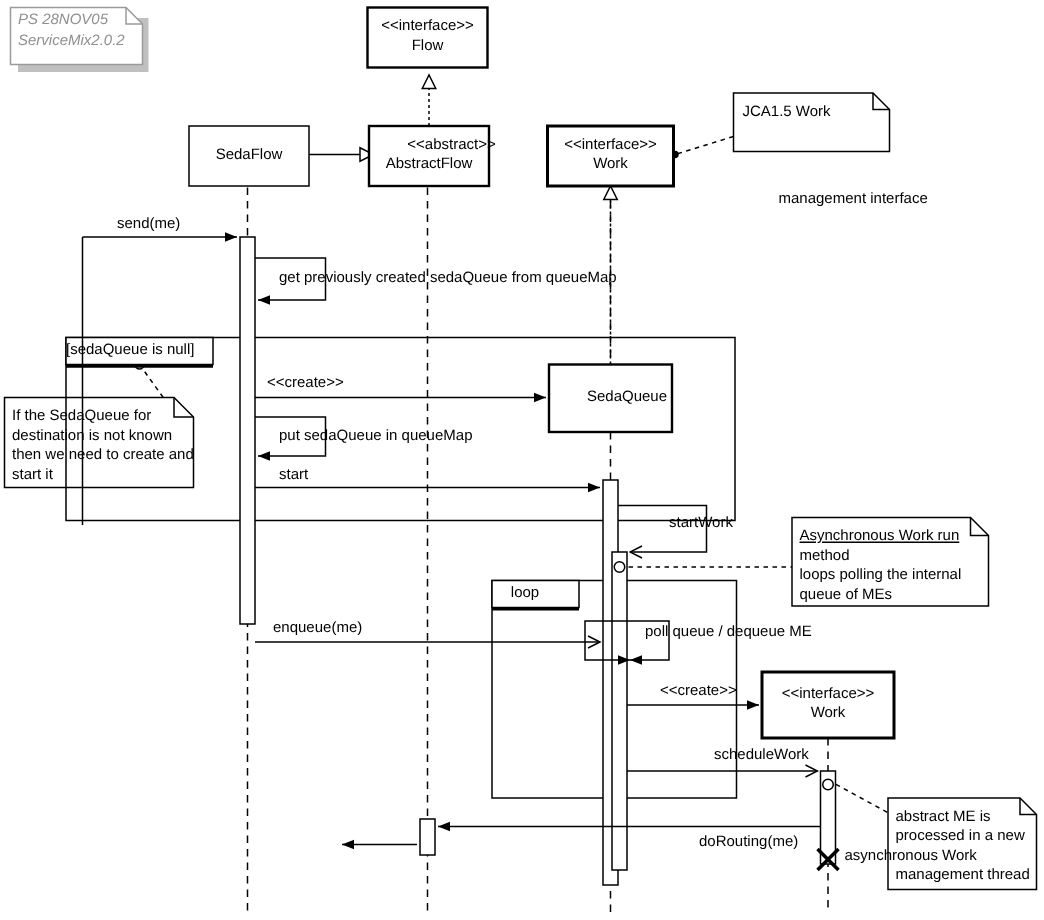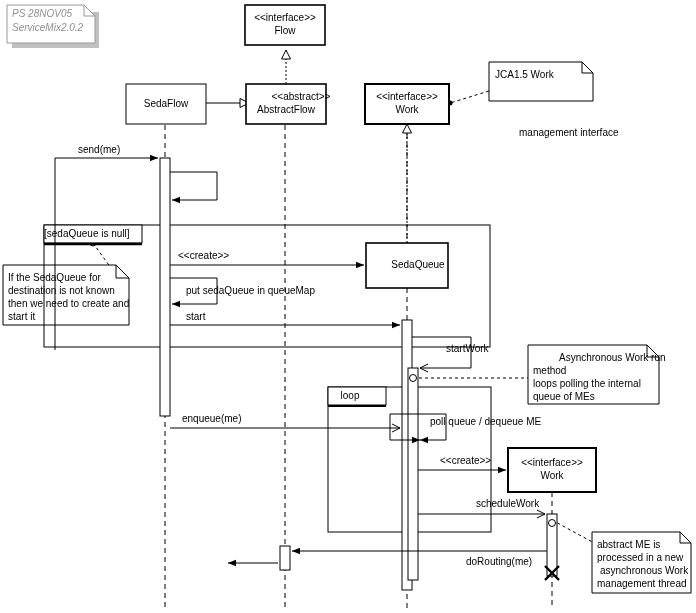--- a/index.html
+++ b/index.html
@@ -155,34 +155,35 @@
 <div class="lbl ctr" style="left:508px;top:470px;width:88px;">Work</div>
 
 <div class="lbl" style="left:495px;top:69px;">JCA1.5 Work</div>
 <div class="lbl" style="left:519px;top:83px;margin-top:44px;">management interface</div>
 
 <div class="lbl" style="left:8px;top:272px;">If the SedaQueue for</div>
 <div class="lbl" style="left:8px;top:285px;">destination is not known</div>
 <div class="lbl" style="left:8px;top:298px;">then we need to create and</div>
 <div class="lbl" style="left:8px;top:311px;">start it</div>
 
-<div class="lbl" style="left:559px;top:352px;">Asynchronous Work run</div>
+<div class="lbl" style="left:533px;top:352px;text-decoration:underline;">Asynchronous Work run</div>
 <div class="lbl" style="left:533px;top:365px;">method</div>
 <div class="lbl" style="left:533px;top:378px;">loops polling the internal</div>
 <div class="lbl" style="left:533px;top:391px;">queue of MEs</div>
 
 <div class="lbl" style="left:597px;top:539px;">abstract ME is</div>
 <div class="lbl" style="left:597px;top:552px;">processed in a new</div>
-<div class="lbl" style="left:563px;top:565px;margin-left:37px;">asynchronous Work</div>
+<div class="lbl" style="left:563px;top:565px;">asynchronous Work</div>
 <div class="lbl" style="left:597px;top:578px;">management thread</div>
 
 <div class="lbl ctr" style="left:44px;top:228px;width:82px;">[sedaQueue is null]</div>
 <div class="lbl ctr" style="left:328px;top:390px;width:44px;">loop</div>
 
 <div class="lbl" style="left:78px;top:144px;">send(me)</div>
+<div class="lbl" style="left:186px;top:180px;">get previously created sedaQueue from queueMap</div>
 <div class="lbl" style="left:178px;top:250px;">&lt;&lt;create&gt;&gt;</div>
 <div class="lbl" style="left:186px;top:285px;">put sedaQueue in queueMap</div>
 <div class="lbl" style="left:186px;top:311px;">start</div>
 <div class="lbl" style="left:446px;top:343px;">startWork</div>
 <div class="lbl" style="left:182px;top:413px;">enqueue(me)</div>
 <div class="lbl" style="left:430px;top:416px;">poll queue / dequeue ME</div>
 <div class="lbl" style="left:440px;top:455px;">&lt;&lt;create&gt;&gt;</div>
 <div class="lbl" style="left:446px;top:498px;margin-left:30px;">scheduleWork</div>
 <div class="lbl" style="left:466px;top:556px;">doRouting(me)</div>
 

